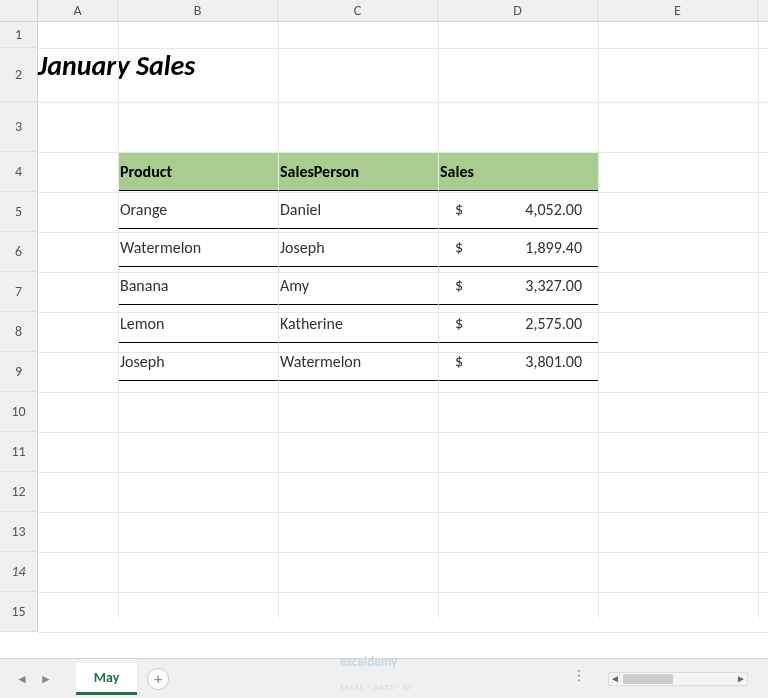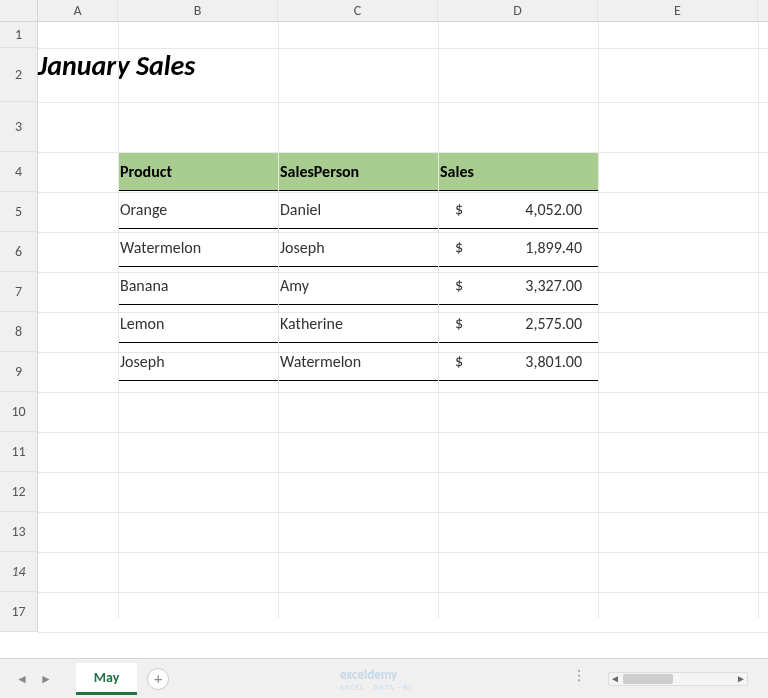--- a/index.html
+++ b/index.html
@@ -158,21 +158,21 @@
   }
   .watermark {
     position: absolute;
     left: 340px;
     bottom: 6px;
     font-size: 13px;
     color: #c5d9e8;
     font-weight: 700;
     pointer-events: none;
   }
-  .watermark small { display:block; font-size:8px; letter-spacing:1px; color:#d0e0ec; text-align:right;}
+  .watermark small { display:block; font-size:8px; letter-spacing:1px; color:#d0e0ec; text-align:right;margin-top:13px;}
   .scroll-dots {
     position: absolute;
     right: 180px;
     bottom: 14px;
     color: #888;
     font-size: 14px;
     letter-spacing: 2px;
   }
   .hscroll {
     position: absolute;
@@ -225,21 +225,21 @@
       <div class="row-h" style="height: 40px;">5</div>
       <div class="row-h" style="height: 40px;">6</div>
       <div class="row-h" style="height: 40px;">7</div>
       <div class="row-h" style="height: 40px;">8</div>
       <div class="row-h" style="height: 40px;">9</div>
       <div class="row-h" style="height: 40px;">10</div>
       <div class="row-h" style="height: 40px;">11</div>
       <div class="row-h" style="height: 40px;">12</div>
       <div class="row-h" style="height: 40px;">13</div>
       <div class="row-h" style="height: 40px; font-style: italic;">14</div>
-      <div class="row-h" style="height: 40px;">17</div>
+      <div class="row-h" style="height: 40px;">15</div>
     </div>
 
   <div class="title-cell">January Sales</div>
 
   <table class="data-table">
     <thead>
         <tr>
           <th class="col-b">Product</th>
           <th class="col-c">SalesPerson</th>
           <th class="col-d">Sales</th>

